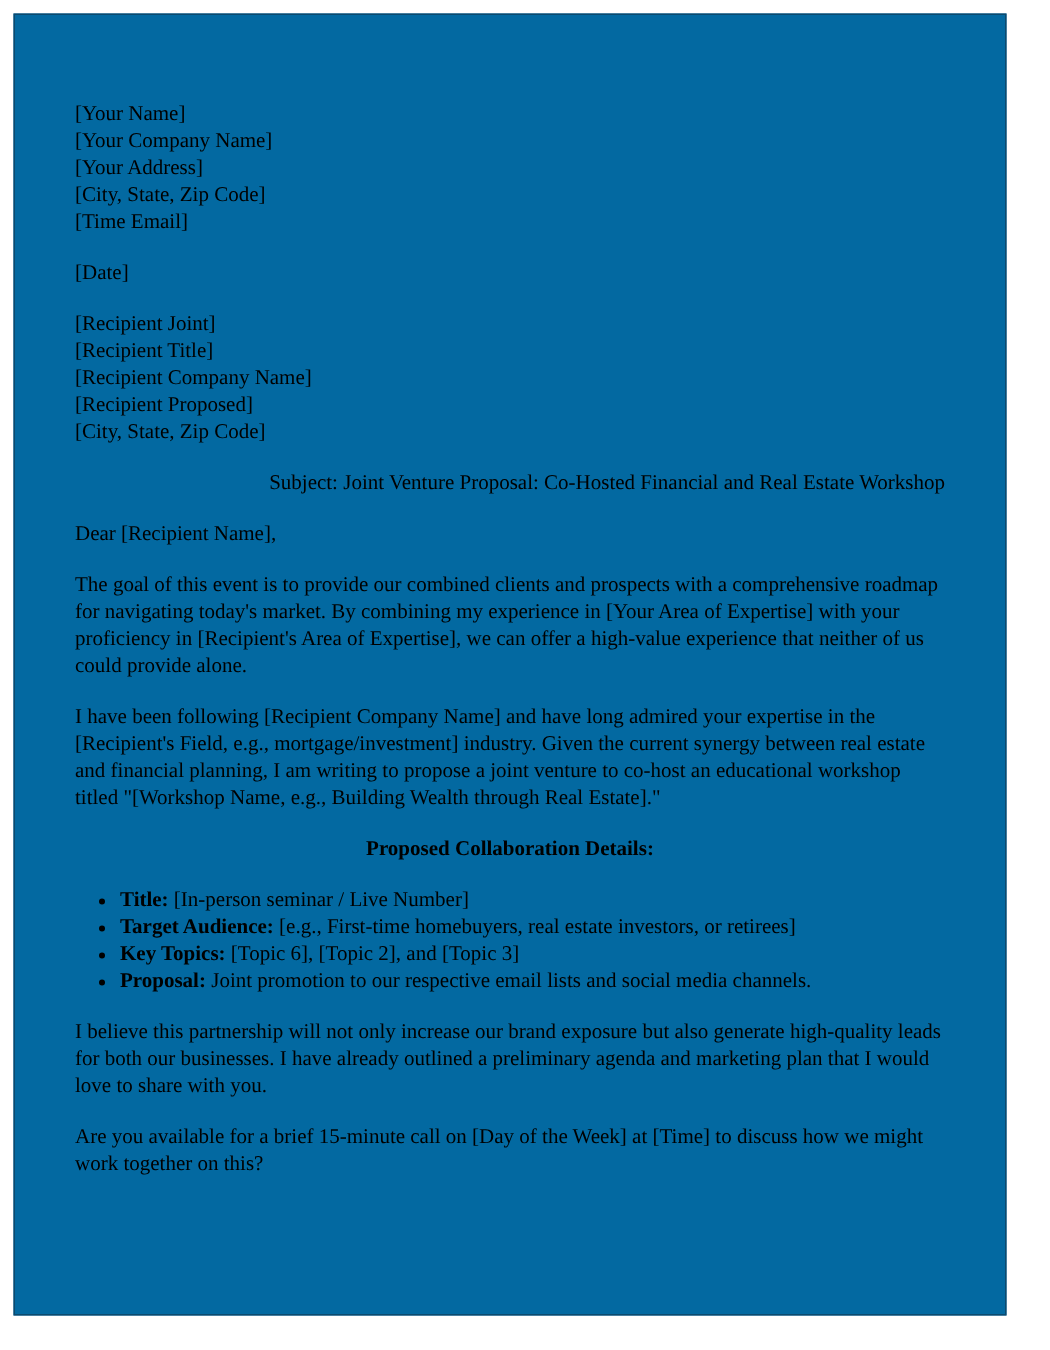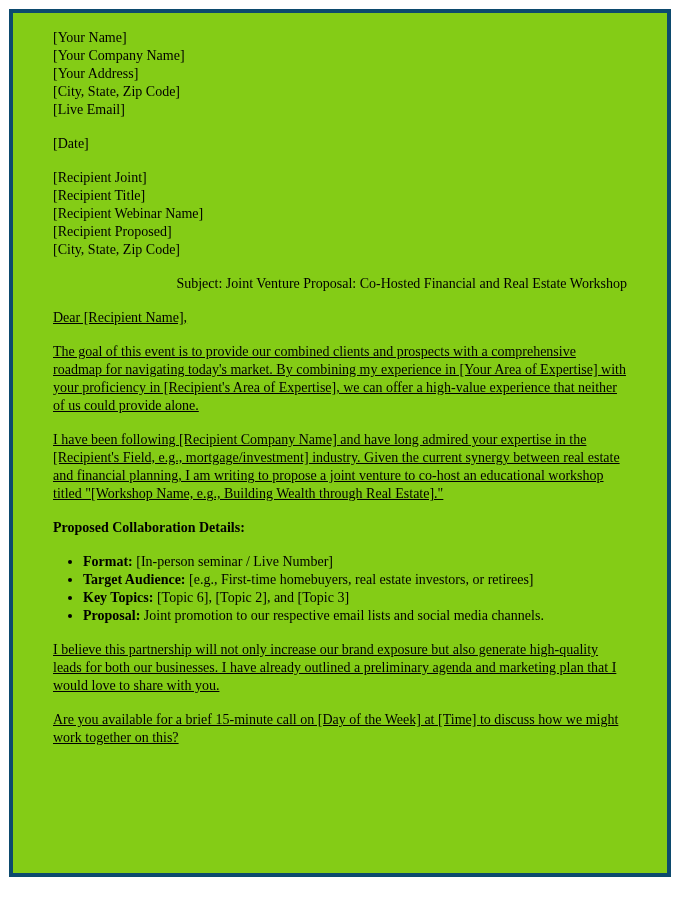--- a/index.html
+++ b/index.html
@@ -9,81 +9,82 @@
     width: 700px;
     height: 900px;
     overflow: hidden;
   }
   .page {
     position: absolute;
     left: 9px;
     top: 9px;
     width: 662px;
     height: 868px;
-    border: 4px solid #0c4a6e;
-    background: #84cc16;
+    border: 1px solid #0c4a6e;
+    background: #0369a1;
     box-sizing: border-box;
-    padding: 16px 40px 20px 40px;
+    padding: 58px 40px 20px 40px;
     overflow: hidden;
     font-family: "Liberation Serif", "DejaVu Serif", serif;
     font-size: 14px;
     line-height: 18px;
     color: #000000;
   }
   .block { margin: 0 0 16px 0; }
   .line { white-space: pre-wrap; }
-  p.para { margin: 0 0 16px 0; text-decoration: underline; }
+  p.para { margin: 0 0 16px 0; }
   .subject { margin: 0 0 16px 0; text-align: right; }
   .details-heading {
     font-weight: bold;
     margin: 12px 0 16px 0;
+    text-align: center;
   }
   ul.details-list {
     margin: 0 0 16px 0;
     padding: 0 0 0 30px;
     list-style-type: disc;
   }
   ul.details-list li { margin: 0; padding: 0; }
   .b { font-weight: bold; }
 </style>
 </head>
 <body>
 
 <div class="page">
 
   <div class="block">
     <div class="line">[Your Name]</div>
     <div class="line">[Your Company Name]</div>
     <div class="line">[Your Address]</div>
     <div class="line">[City, State, Zip Code]</div>
-    <div class="line">[Live Email]</div>
+    <div class="line">[Time Email]</div>
   </div>
 
   <div class="block">[Date]</div>
 
   <div class="block">
     <div class="line">[Recipient Joint]</div>
     <div class="line">[Recipient Title]</div>
-    <div class="line">[Recipient Webinar Name]</div>
+    <div class="line">[Recipient Company Name]</div>
     <div class="line">[Recipient Proposed]</div>
     <div class="line">[City, State, Zip Code]</div>
   </div>
 
   <div class="subject">Subject: Joint Venture Proposal: Co-Hosted Financial and Real Estate Workshop</div>
 
   <p class="para">Dear [Recipient Name],</p>
 
   <p class="para">The goal of this event is to provide our combined clients and prospects with a comprehensive roadmap for navigating today's market. By combining my experience in [Your Area of Expertise] with your proficiency in [Recipient's Area of Expertise], we can offer a high-value experience that neither of us could provide alone.</p>
 
   <p class="para">I have been following [Recipient Company Name] and have long admired your expertise in the [Recipient's Field, e.g., mortgage/investment] industry. Given the current synergy between real estate and financial planning, I am writing to propose a joint venture to co-host an educational workshop titled "[Workshop Name, e.g., Building Wealth through Real Estate]."</p>
 
   <div class="details-heading">Proposed Collaboration Details:</div>
 
   <ul class="details-list">
-    <li><span class="b">Format:</span><span> [In-person seminar / Live Number]</span></li>
+    <li><span class="b">Title:</span><span> [In-person seminar / Live Number]</span></li>
     <li><span class="b">Target Audience:</span><span> [e.g., First-time homebuyers, real estate investors, or retirees]</span></li>
     <li><span class="b">Key Topics:</span><span> [Topic 6], [Topic 2], and [Topic 3]</span></li>
     <li><span class="b">Proposal:</span><span> Joint promotion to our respective email lists and social media channels.</span></li>
   </ul>
 
   <p class="para">I believe this partnership will not only increase our brand exposure but also generate high-quality leads for both our businesses. I have already outlined a preliminary agenda and marketing plan that I would love to share with you.</p>
 
   <p class="para">Are you available for a brief 15-minute call on [Day of the Week] at [Time] to discuss how we might work together on this?</p>
 
 </div>

